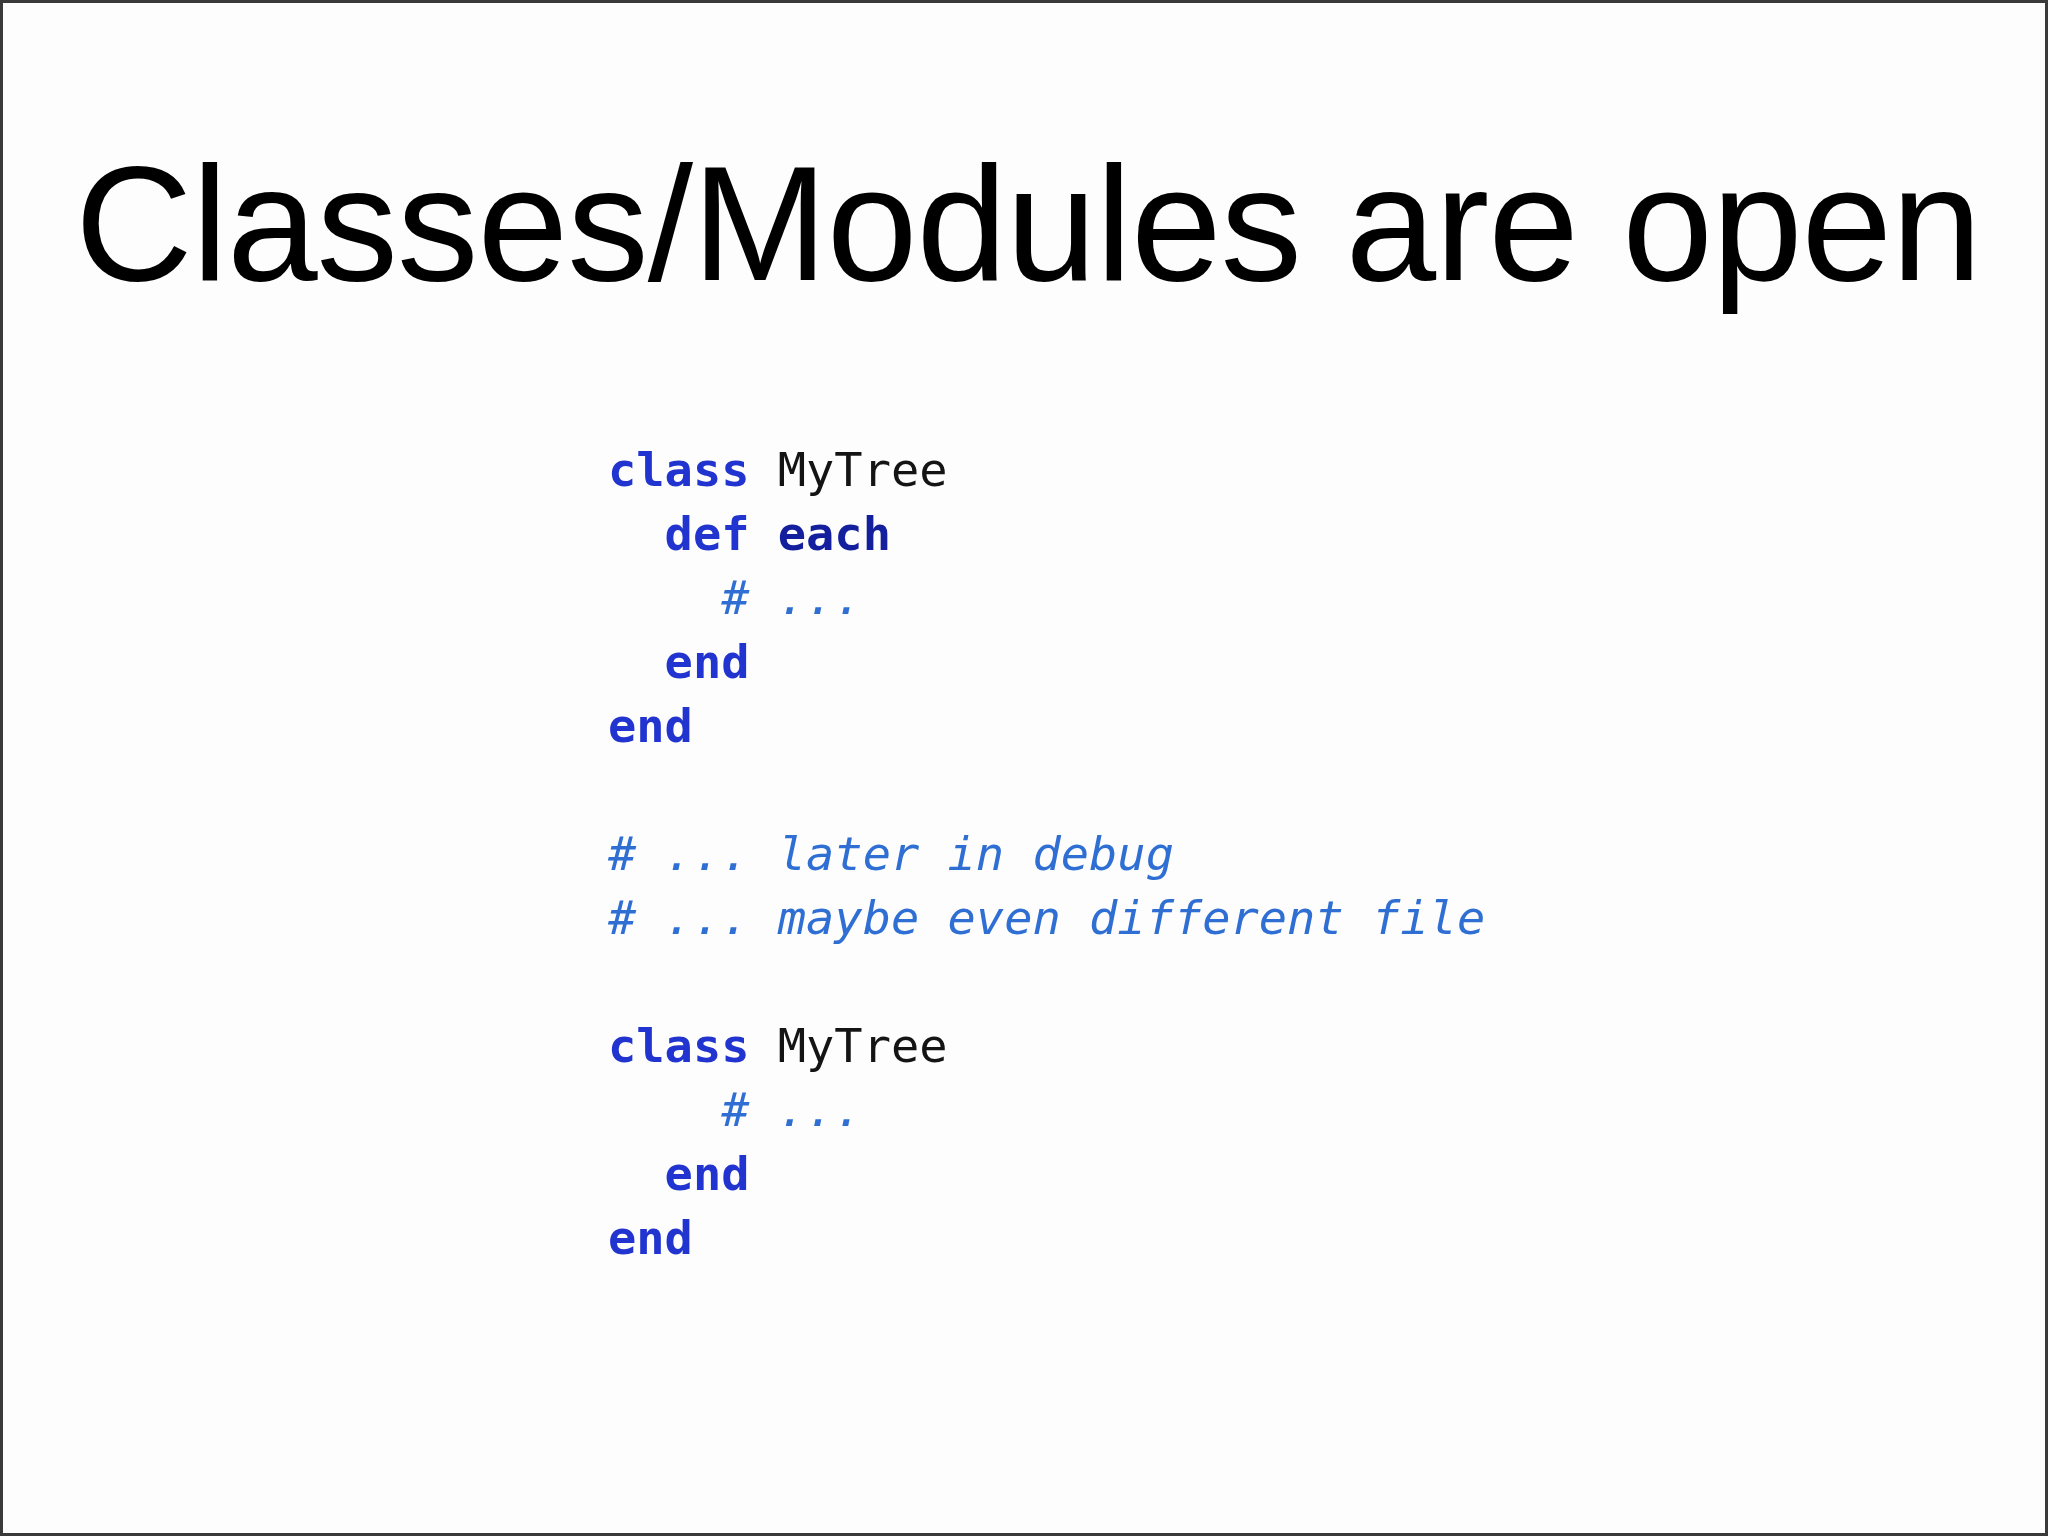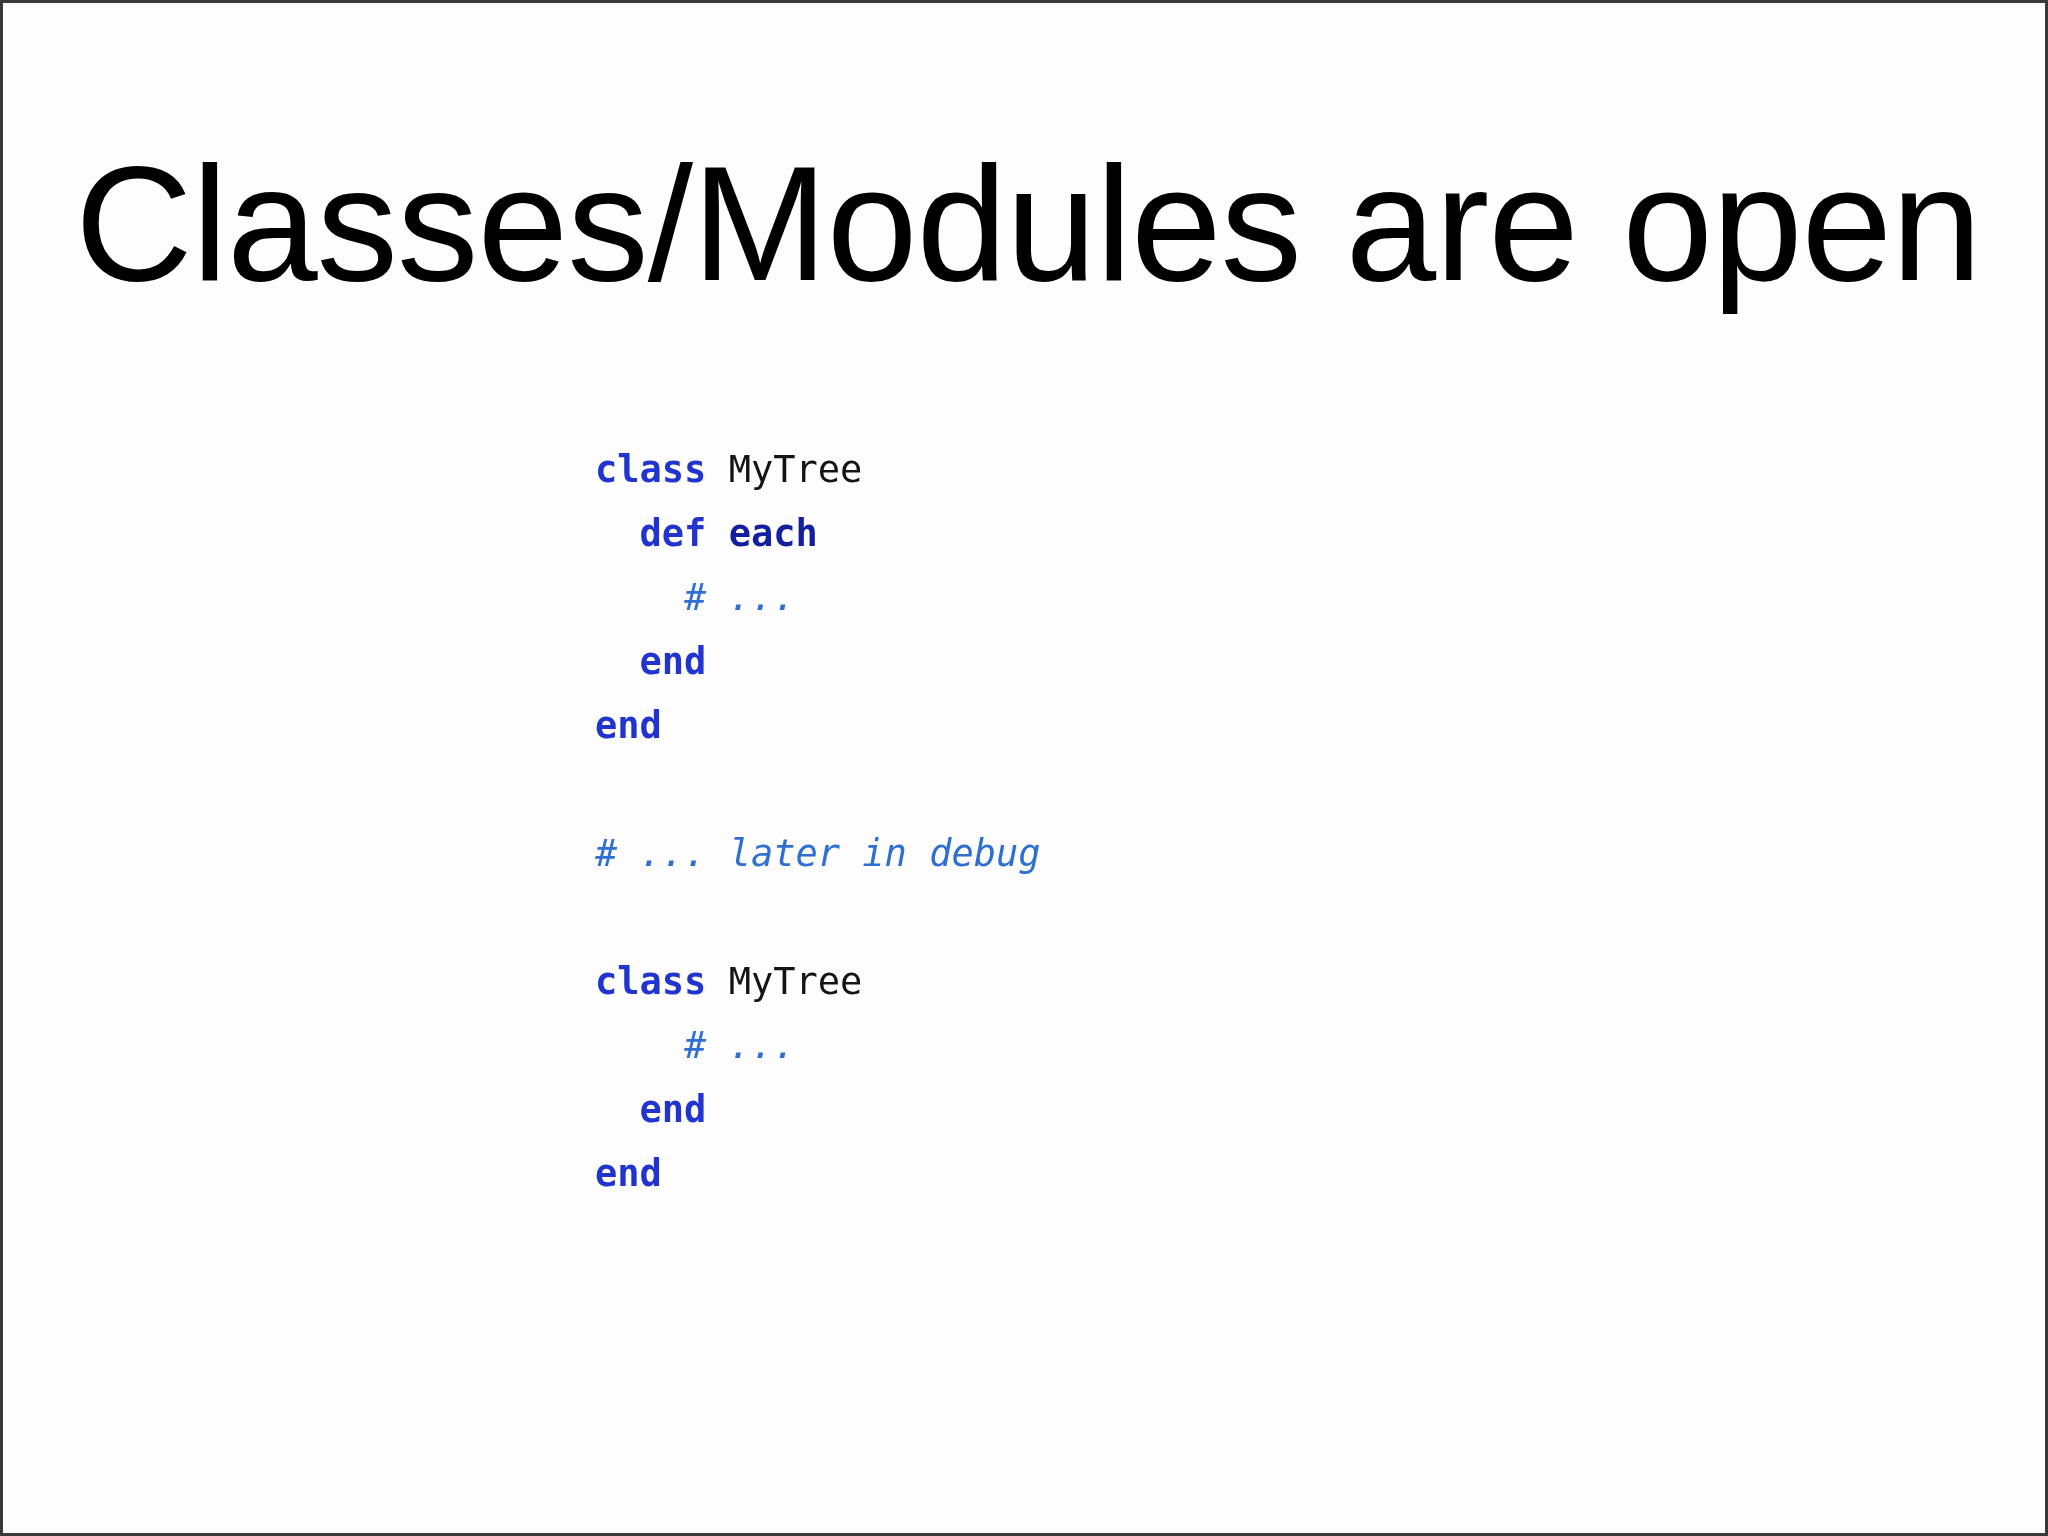--- a/index.html
+++ b/index.html
@@ -31,24 +31,24 @@
     line-height: 1;
     font-weight: 400;
     letter-spacing: -1px;
     white-space: nowrap;
     color: var(--title);
     font-family: "Liberation Sans", sans-serif;
     margin-left: 20px;
   }
   .code-block {
     position: absolute;
-    left: 592px;
+    left: 605px;
     top: 435px;
     font-family: "DejaVu Sans Mono", monospace;
-    font-size: 37px;
+    font-size: 47px;
     color: var(--plain);
   }
   .code-line {
     height: 64px;
     line-height: 64px;
     white-space: pre;
   }
   .tok-keyword   { color: var(--keyword);   font-weight: bold; }
   .tok-method    { color: var(--method);    font-weight: bold; text-align: center; }
   .tok-classname { color: var(--classname); font-weight: normal; }
@@ -71,20 +71,21 @@
     <div class="code-line"><span class="tok-comment">    # ...</span></div>
 
     <div class="code-line"><span class="tok-plain">  </span><span class="tok-keyword">end</span></div>
 
     <div class="code-line"><span class="tok-keyword">end</span></div>
 
     <div class="code-line"></div>
 
     <div class="code-line"><span class="tok-comment"># ... later in debug</span></div>
 
+    <div class="code-line"><span class="tok-comment"># ... maybe even different file</span></div>
 
     <div class="code-line"></div>
 
     <div class="code-line"><span class="tok-keyword">class</span><span class="tok-plain"> </span><span class="tok-classname">MyTree</span></div>
 
 
     <div class="code-line"><span class="tok-comment">    # ...</span></div>
 
     <div class="code-line"><span class="tok-plain">  </span><span class="tok-keyword">end</span></div>
 

